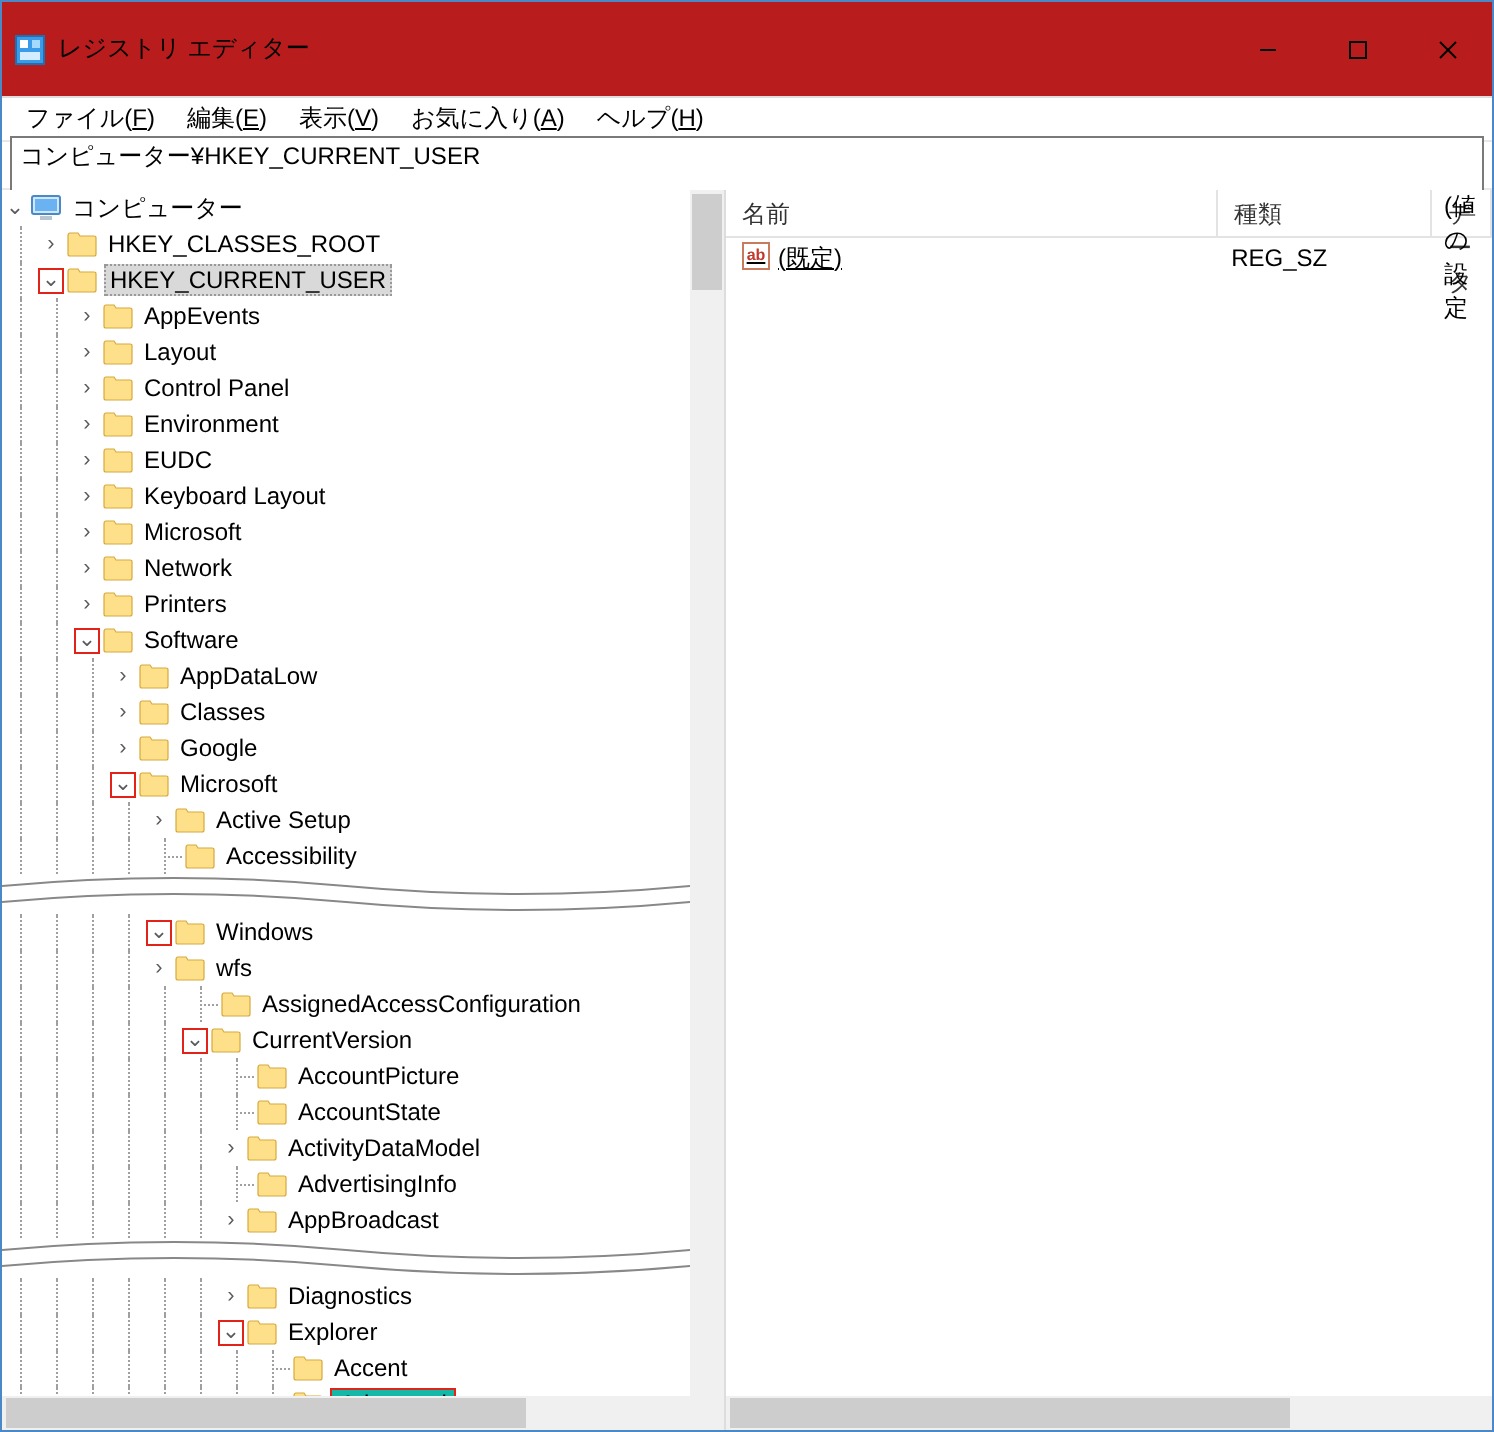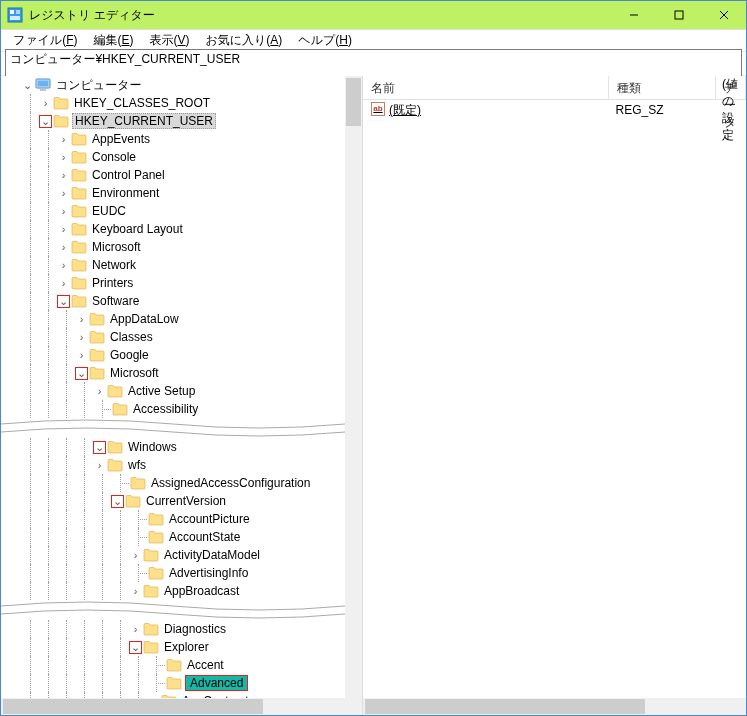--- a/index.html
+++ b/index.html
@@ -1,36 +1,36 @@
 <!DOCTYPE html>
 <html><head>
 <meta charset="utf-8">
 <style>
   * { box-sizing: border-box; margin: 0; padding: 0; font-family: "Meiryo UI", "Yu Gothic UI", "Segoe UI", sans-serif; font-size: 12px; }
   html, body { width: 747px; height: 716px; background: #fff; overflow: hidden; }
   .window { border: 1px solid #4a88c7; display: flex; flex-direction: column; height: 100%; }
-  .titlebar { height: 29px; display: flex; align-items: center; padding-left: 6px; background: #bef264; border-bottom: 1px solid #ddd; }
+  .titlebar { height: 48px; display: flex; align-items: center; padding-left: 6px; background: #b91c1c; border-bottom: 1px solid #ddd; }
   .titlebar .app-icon { width: 16px; height: 16px; margin-right: 6px; display: inline-flex; align-items: center; justify-content: center; }
   .titlebar .title { flex: 1; }
   .titlebar .winbtns { display: flex; }
   .titlebar .winbtn { width: 45px; height: 29px; display: flex; align-items: center; justify-content: center; }
   .menubar { height: 22px; display: flex; align-items: center; padding-left: 4px; border-bottom: 1px solid #e8e8e8; }
   .menubar .menuitem { padding: 2px 8px; cursor: default; }
   .menubar .menuitem u { text-decoration: underline; }
   .addressbar { height: 24px; display: flex; align-items: center; padding: 2px 4px; border-bottom: 1px solid #e8e8e8; }
   .addressbar .addr { flex: 1; border: 1px solid #7a7a7a; height: 29px; padding: 1px 4px; background: #fff; }
   .content { flex: 1; display: flex; overflow: hidden; }
   .treepane { width: 362px; border-right: 1px solid #ddd; position: relative; overflow: hidden; background: #fff; }
   .tree-scroll-v { position: absolute; right: 0; top: 0; bottom: 17px; width: 17px; background: #f0f0f0; }
   .tree-scroll-v .thumb { position: absolute; left: 1px; right: 1px; background: #cdcdcd; }
   .tree-scroll-h { position: absolute; left: 0; right: 17px; bottom: 0; height: 17px; background: #f0f0f0; }
   .tree-scroll-h .thumb { position: absolute; top: 1px; bottom: 1px; background: #cdcdcd; }
   .tree-scroll-corner { position: absolute; right: 0; bottom: 0; width: 17px; height: 17px; background: #f0f0f0; }
   .tree-inner { position: absolute; left: 0; top: 0; right: 17px; bottom: 17px; overflow: hidden; }
-  .segment { position: relative; padding-left: 20px; }
+  .segment { position: relative; }
   .wave-sep { height: 20px; position: relative; }
   .wave-sep svg { width: 100%; height: 100%; display: block; }
   .node-row { display: flex; align-items: center; height: 18px; white-space: nowrap; }
   .expander { width: 13px; height: 13px; display: inline-flex; align-items: center; justify-content: center; font-size: 9px; color: #5b5b5b; cursor: default; flex-shrink: 0; }
   .expander.open::before { content: "⌄"; font-size: 11px; line-height: 1; }
   .expander.closed::before { content: "›"; font-size: 11px; line-height: 1; }
   .expander.red-box { border: 1.5px solid #e2231a; }
   .indent { display: inline-block; width: 18px; flex-shrink: 0; height: 18px; position: relative; }
   .indent.line::before { content: ""; position: absolute; left: 9px; top: 0; bottom: 0; border-left: 1px dotted #a0a0a0; }
   .indent.line.tee::after { content: ""; position: absolute; left: 9px; top: 9px; width: 9px; border-top: 1px dotted #a0a0a0; }
@@ -152,21 +152,21 @@
             </div>
             <div class="node-row">
               <span class="indent line"></span>
               <span class="indent line"></span>
               <span class="expander closed"></span>
               <span class="ico-folder">
                 <svg viewBox="0 0 16 14">
                   <path d="M1 3 L1 12 Q1 13 2 13 L14 13 Q15 13 15 12 L15 4 Q15 3 14 3 L7 3 L6 1.5 L2 1.5 Q1 1.5 1 3 Z" fill="#ffe08a" stroke="#d6a93d" stroke-width="0.6"></path>
                 </svg>
               </span>
-              <span class="label">Console</span>
+              <span class="label">Layout</span>
             </div>
             <div class="node-row">
               <span class="indent line"></span>
               <span class="indent line"></span>
               <span class="expander closed"></span>
               <span class="ico-folder">
                 <svg viewBox="0 0 16 14">
                   <path d="M1 3 L1 12 Q1 13 2 13 L14 13 Q15 13 15 12 L15 4 Q15 3 14 3 L7 3 L6 1.5 L2 1.5 Q1 1.5 1 3 Z" fill="#ffe08a" stroke="#d6a93d" stroke-width="0.6"></path>
                 </svg>
               </span>

